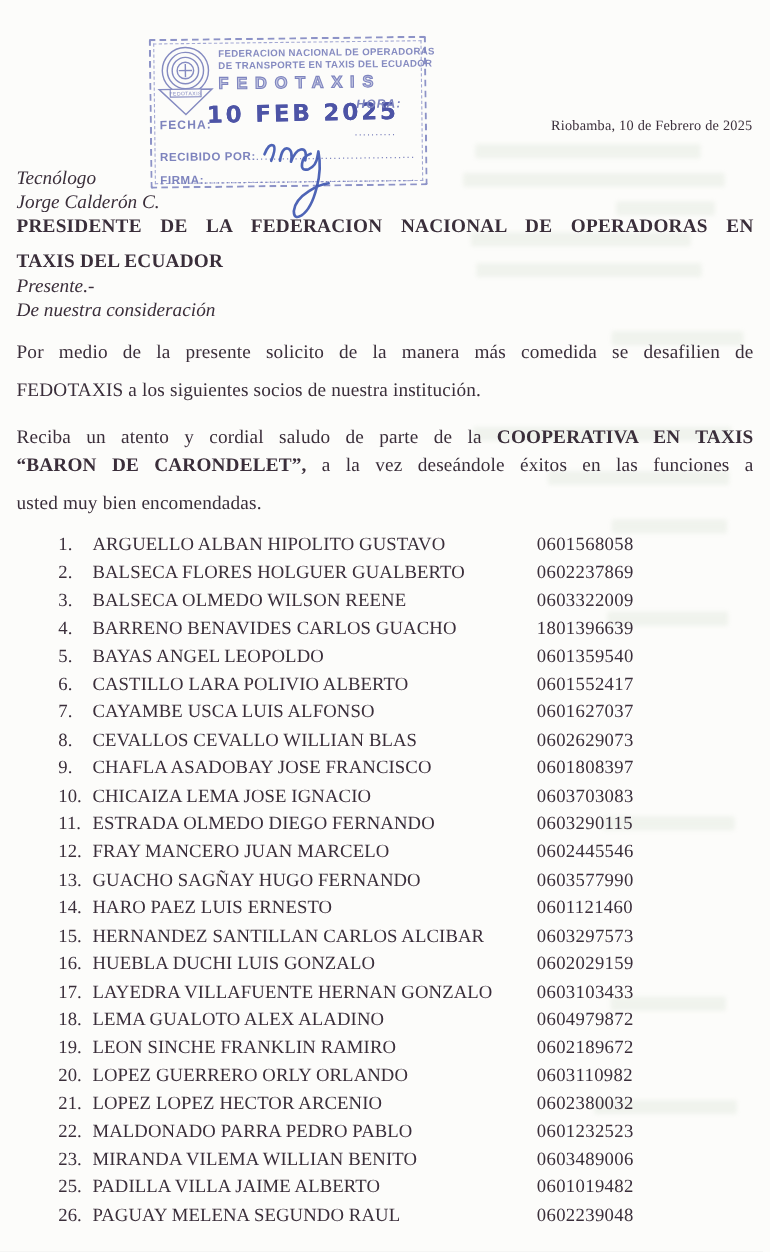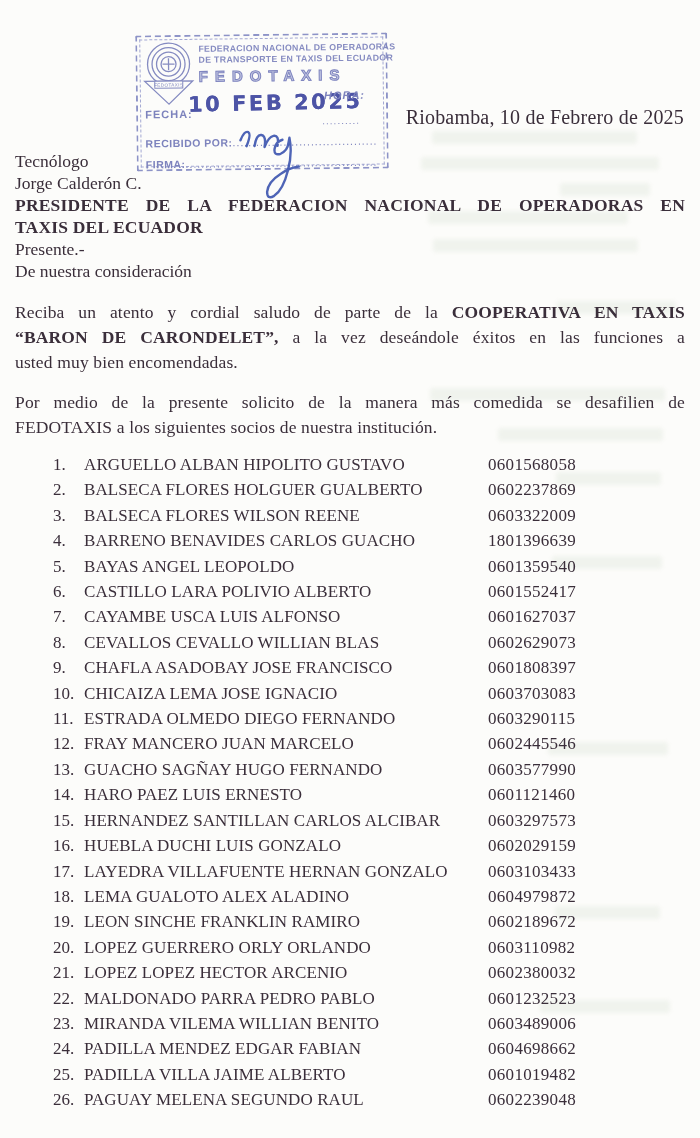--- a/index.html
+++ b/index.html
@@ -34,29 +34,29 @@
   }
   .stamp .hora-label{position:absolute;left:188px;top:56px;font-size:11px;font-weight:bold;letter-spacing:1px;font-style:italic;}
   .stamp .hora-dots{position:absolute;left:186px;top:82px;font-size:10px;letter-spacing:1px;}
   .stamp .recibido-row{position:absolute;left:9px;top:102px;font-size:10.5px;white-space:nowrap;overflow:hidden;width:232px;}
   .stamp .firma-row{position:absolute;left:9px;top:123px;font-size:10.5px;white-space:nowrap;overflow:hidden;width:232px;}
   .stamp .lbl{font-weight:bold;letter-spacing:.5px;}
   .stamp .dots{letter-spacing:1px;}
   .stamp .signature{position:absolute;left:90px;top:76px;width:92px;height:96px;}
 
   
-  .dateline{position:absolute;top:106px;right:16px;font-size:20px;letter-spacing:.2px;}
+  .dateline{position:absolute;top:106px;right:16px;font-size:13px;letter-spacing:.2px;}
 
   
   .letter{position:absolute;left:15px;right:15px;top:0;}
   .recipient{margin-top:150px;font-size:17.5px;line-height:22px;}
-  .recipient .line{white-space:nowrap;}
+  .recipient .line{white-space:nowrap;font-style:italic;}
   .title-block{font-weight:bold;letter-spacing:.2px;}
   .jline{text-align:justify;text-align-last:justify;}
-  .jline.last{text-align:left;text-align-last:left;}
+  .jline.last{text-align:left;text-align-last:left;margin-top:10px;}
   .para{font-size:17.5px;line-height:25px;letter-spacing:.15px;}
   .para .bseg{font-weight:bold;}
   .p1{margin-top:18px;}
   .p2{margin-top:15px;}
 
   
   .roster{margin-top:12px;padding-left:38px;}
   .roster-row{display:flex;font-size:17px;line-height:25.4px;}
   .roster-num{width:31px;flex:none;}
   .roster-name{flex:1;letter-spacing:.1px;white-space:nowrap;overflow:hidden;}
@@ -130,45 +130,45 @@
       <div class="line">Tecnólogo</div>
       <div class="line">Jorge Calderón C.</div>
       <div class="title-block">
           <div class="jline"><span class="bseg">PRESIDENTE DE LA FEDERACION NACIONAL DE OPERADORAS EN</span></div>
           <div class="jline last"><span class="bseg">TAXIS DEL ECUADOR</span></div>
         </div>
       <div class="line">Presente.-</div>
       <div class="line">De nuestra consideración</div>
     </div>
 
+    <div class="para p2">
+        <div class="jline"><span>Por medio de la presente solicito de la manera más comedida se desafilien de</span></div>
+        <div class="jline last"><span>FEDOTAXIS a los siguientes socios de nuestra institución.</span></div>
+      </div>
+
     <div class="para p1">
         <div class="jline"><span>Reciba un atento y cordial saludo de parte de la </span><span class="bseg">COOPERATIVA EN TAXIS</span></div>
         <div class="jline"><span class="bseg">“BARON DE CARONDELET”,</span><span> a la vez deseándole éxitos en las funciones a</span></div>
         <div class="jline last"><span>usted muy bien encomendadas.</span></div>
       </div>
 
-    <div class="para p2">
-        <div class="jline"><span>Por medio de la presente solicito de la manera más comedida se desafilien de</span></div>
-        <div class="jline last"><span>FEDOTAXIS a los siguientes socios de nuestra institución.</span></div>
-      </div>
-
     <div class="roster">
         <div class="roster-row">
           <span class="roster-num">1.</span>
           <span class="roster-name">ARGUELLO ALBAN HIPOLITO GUSTAVO</span>
           <span class="roster-id">0601568058</span>
         </div>
         <div class="roster-row">
           <span class="roster-num">2.</span>
           <span class="roster-name">BALSECA FLORES HOLGUER GUALBERTO</span>
           <span class="roster-id">0602237869</span>
         </div>
         <div class="roster-row">
           <span class="roster-num">3.</span>
-          <span class="roster-name">BALSECA FLORES WILSON REENE</span>
+          <span class="roster-name">BALSECA OLMEDO WILSON REENE</span>
           <span class="roster-id">0603322009</span>
         </div>
         <div class="roster-row">
           <span class="roster-num">4.</span>
           <span class="roster-name">BARRENO BENAVIDES CARLOS GUACHO</span>
           <span class="roster-id">1801396639</span>
         </div>
         <div class="roster-row">
           <span class="roster-num">5.</span>
           <span class="roster-name">BAYAS ANGEL LEOPOLDO</span>
@@ -258,25 +258,20 @@
           <span class="roster-num">22.</span>
           <span class="roster-name">MALDONADO PARRA PEDRO PABLO</span>
           <span class="roster-id">0601232523</span>
         </div>
         <div class="roster-row">
           <span class="roster-num">23.</span>
           <span class="roster-name">MIRANDA VILEMA WILLIAN BENITO</span>
           <span class="roster-id">0603489006</span>
         </div>
         <div class="roster-row">
-          <span class="roster-num">24.</span>
-          <span class="roster-name">PADILLA MENDEZ EDGAR FABIAN</span>
-          <span class="roster-id">0604698662</span>
-        </div>
-        <div class="roster-row">
           <span class="roster-num">25.</span>
           <span class="roster-name">PADILLA VILLA JAIME ALBERTO</span>
           <span class="roster-id">0601019482</span>
         </div>
         <div class="roster-row">
           <span class="roster-num">26.</span>
           <span class="roster-name">PAGUAY MELENA SEGUNDO RAUL</span>
           <span class="roster-id">0602239048</span>
         </div>
       </div>

